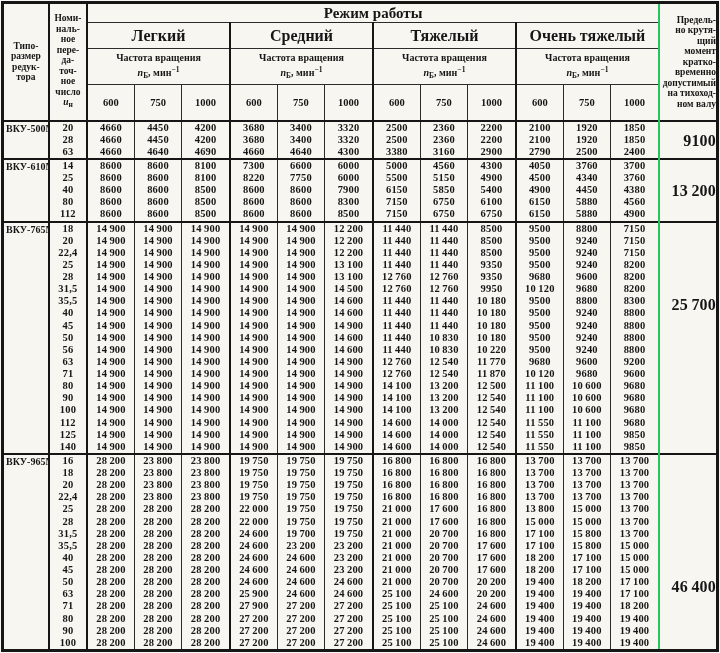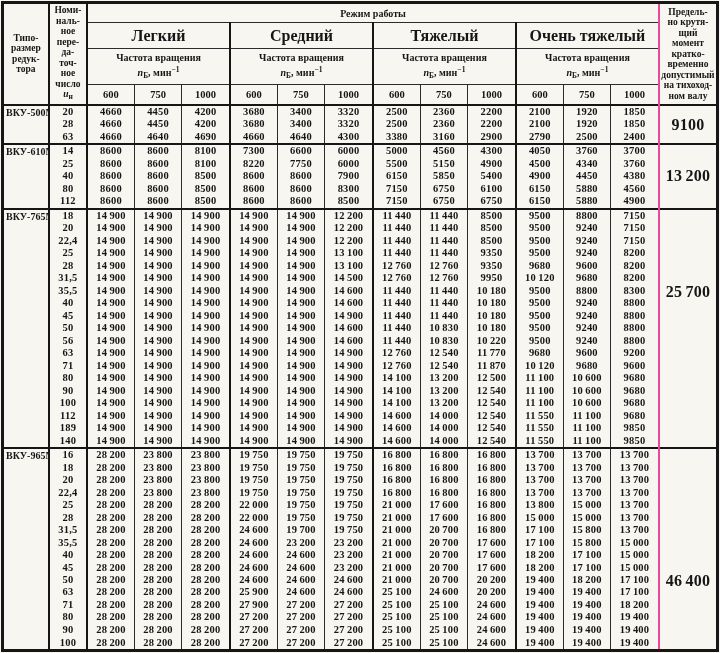--- a/index.html
+++ b/index.html
@@ -21,37 +21,37 @@
   th, td {
     border:1px solid #2b2b2b;
     padding:0; text-align:center; vertical-align:middle;
     font-weight:bold; color:#161616;
     overflow:hidden;
   }
   thead th { font-size:10px; line-height:11px; }
   tr.h1 { height:20px; }
   tr.h2 { height:26px; }
   tr.h3 { height:36px; }
-  tr.h4 { height:20px; }
+  tr.h4 { height:36px; }
   tr.h4 th { border-bottom:2px solid #161616; font-size:10.5px; }
   .type-head, .ratio-head, .torque-head {
     font-size:9.5px; line-height:10.5px; font-weight:bold;
     vertical-align:middle;
     border-radius:13px;
   }
   .pre { white-space:pre-line; }
-  .mode-top { font-size:10px; }
+  .mode-top { font-size:15px; }
   .mode-name { font-size:16px;margin-top:32px; }
   .freq { font-size:10px; }
   .freq .freq2 { margin-top:1px; }
   sub { font-size:7.5px; vertical-align:-2px; }
   sup { font-size:7.5px; vertical-align:4px; }
   .mode-start { border-left:2px solid #161616; }
   .ratio-col { border-left:2px solid #161616; border-right:2px solid #161616; }
-  .torque-col { border-left:2px solid #ec4899; }
+  .torque-col { border-left:2px solid #22c55e;text-align:right; }
   tbody td {
     border-top:0; border-bottom:0;
     font-size:10.5px; line-height:12px; letter-spacing:0.2px;
   }
   tbody tr.group-start td { border-top:2px solid #161616; }
   td.type-cell {
     text-align:left; vertical-align:top;
     font-size:10px; padding:1px 0 0 2px; letter-spacing:0;
   }
   td.torque-cell { vertical-align:top; }
@@ -538,21 +538,21 @@
           <td class="num">14 900</td>
           <td class="num">14 900</td>
           <td class="num mode-start">14 600</td>
           <td class="num">14 000</td>
           <td class="num">12 540</td>
           <td class="num mode-start">11 550</td>
           <td class="num">11 100</td>
           <td class="num">9680</td>
         </tr>
         <tr>
-          <td class="ratio-col">189</td>
+          <td class="ratio-col">125</td>
           <td class="num mode-start">14 900</td>
           <td class="num">14 900</td>
           <td class="num">14 900</td>
           <td class="num mode-start">14 900</td>
           <td class="num">14 900</td>
           <td class="num">14 900</td>
           <td class="num mode-start">14 600</td>
           <td class="num">14 000</td>
           <td class="num">12 540</td>
           <td class="num mode-start">11 550</td>

